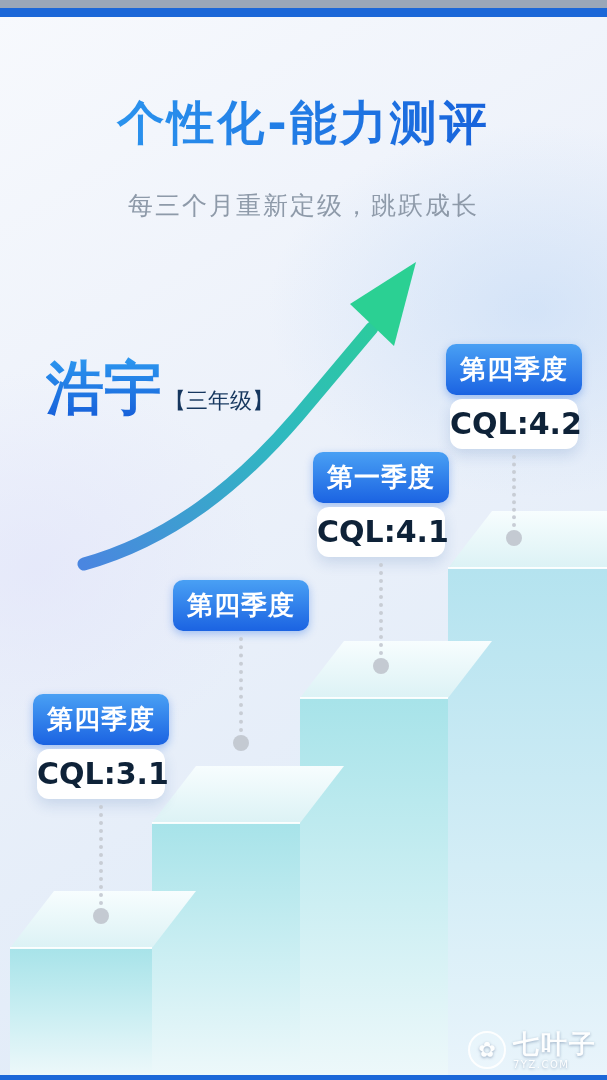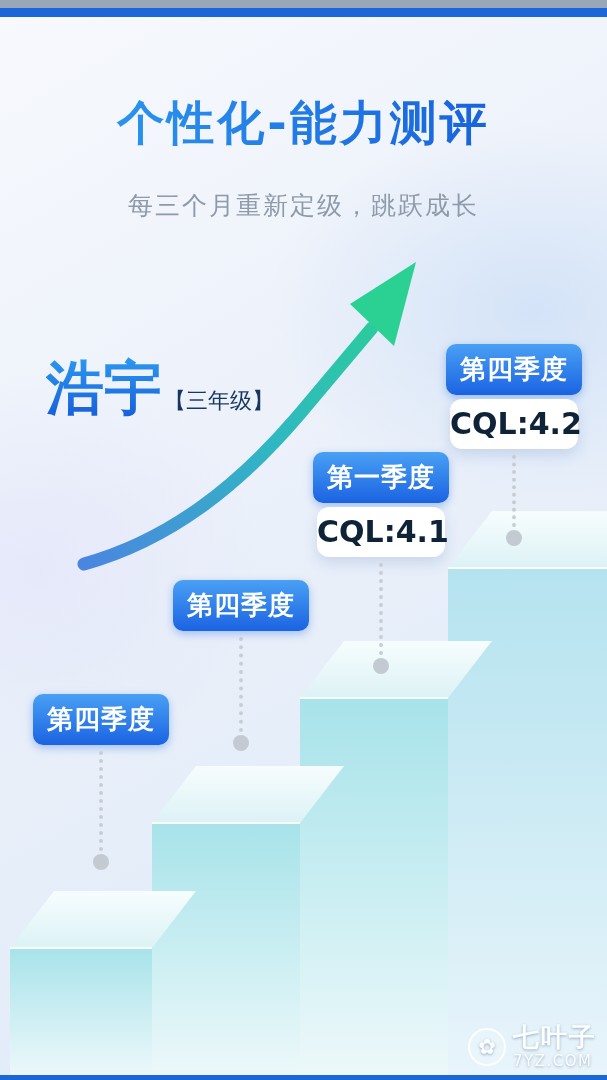--- a/index.html
+++ b/index.html
@@ -70,21 +70,21 @@
     position:absolute; right:10px; bottom:18px; z-index:8;
     display:flex; align-items:center; gap:7px; color:#fff; opacity:.93;
     text-shadow:0 1px 3px rgba(60,90,130,.5);
   }
   .wm-logo{
     width:38px; height:38px; border:2px solid #fff; border-radius:50%;
     display:flex; align-items:center; justify-content:center;
     font-size:21px; background:rgba(255,255,255,.14);
   }
   .wm-name{ font-size:26px; font-weight:700; letter-spacing:2px; line-height:1.1; }
-  .wm-domain{ font-size:15px; letter-spacing:1.5px; }
+  .wm-domain{ font-size:10px; letter-spacing:1.5px; }
 </style>
 </head>
 <body>
 
 <div class="page">
   <div class="topbar"></div>
 
   <div class="title">个性化-能力测评</div>
   <div class="subtitle">每三个月重新定级，跳跃成长</div>
 
@@ -133,20 +133,21 @@
         <stop offset="0.55" stop-color="#2fb9c0"></stop>
         <stop offset="1" stop-color="#2bd093"></stop>
       </linearGradient>
     </defs>
     <path d="M 84 556 C 170 532, 238 478, 298 408 C 330 370, 352 344, 372 320" fill="none" stroke="url(#arrowGrad)" stroke-width="13" stroke-linecap="round"></path>
     <polygon points="416,254 350,296 394,338" fill="#2bd093"></polygon>
   </svg>
 
   <div class="quarter q1">
     <div class="pill">第四季度</div>
+    <div class="card">CQL:3.1</div>
     <div class="dots"></div>
     <div class="dot"></div>
   </div>
   <div class="quarter q2">
     <div class="pill">第四季度</div>
     <div class="dots"></div>
     <div class="dot"></div>
   </div>
   <div class="quarter q3">
     <div class="pill">第一季度</div>

